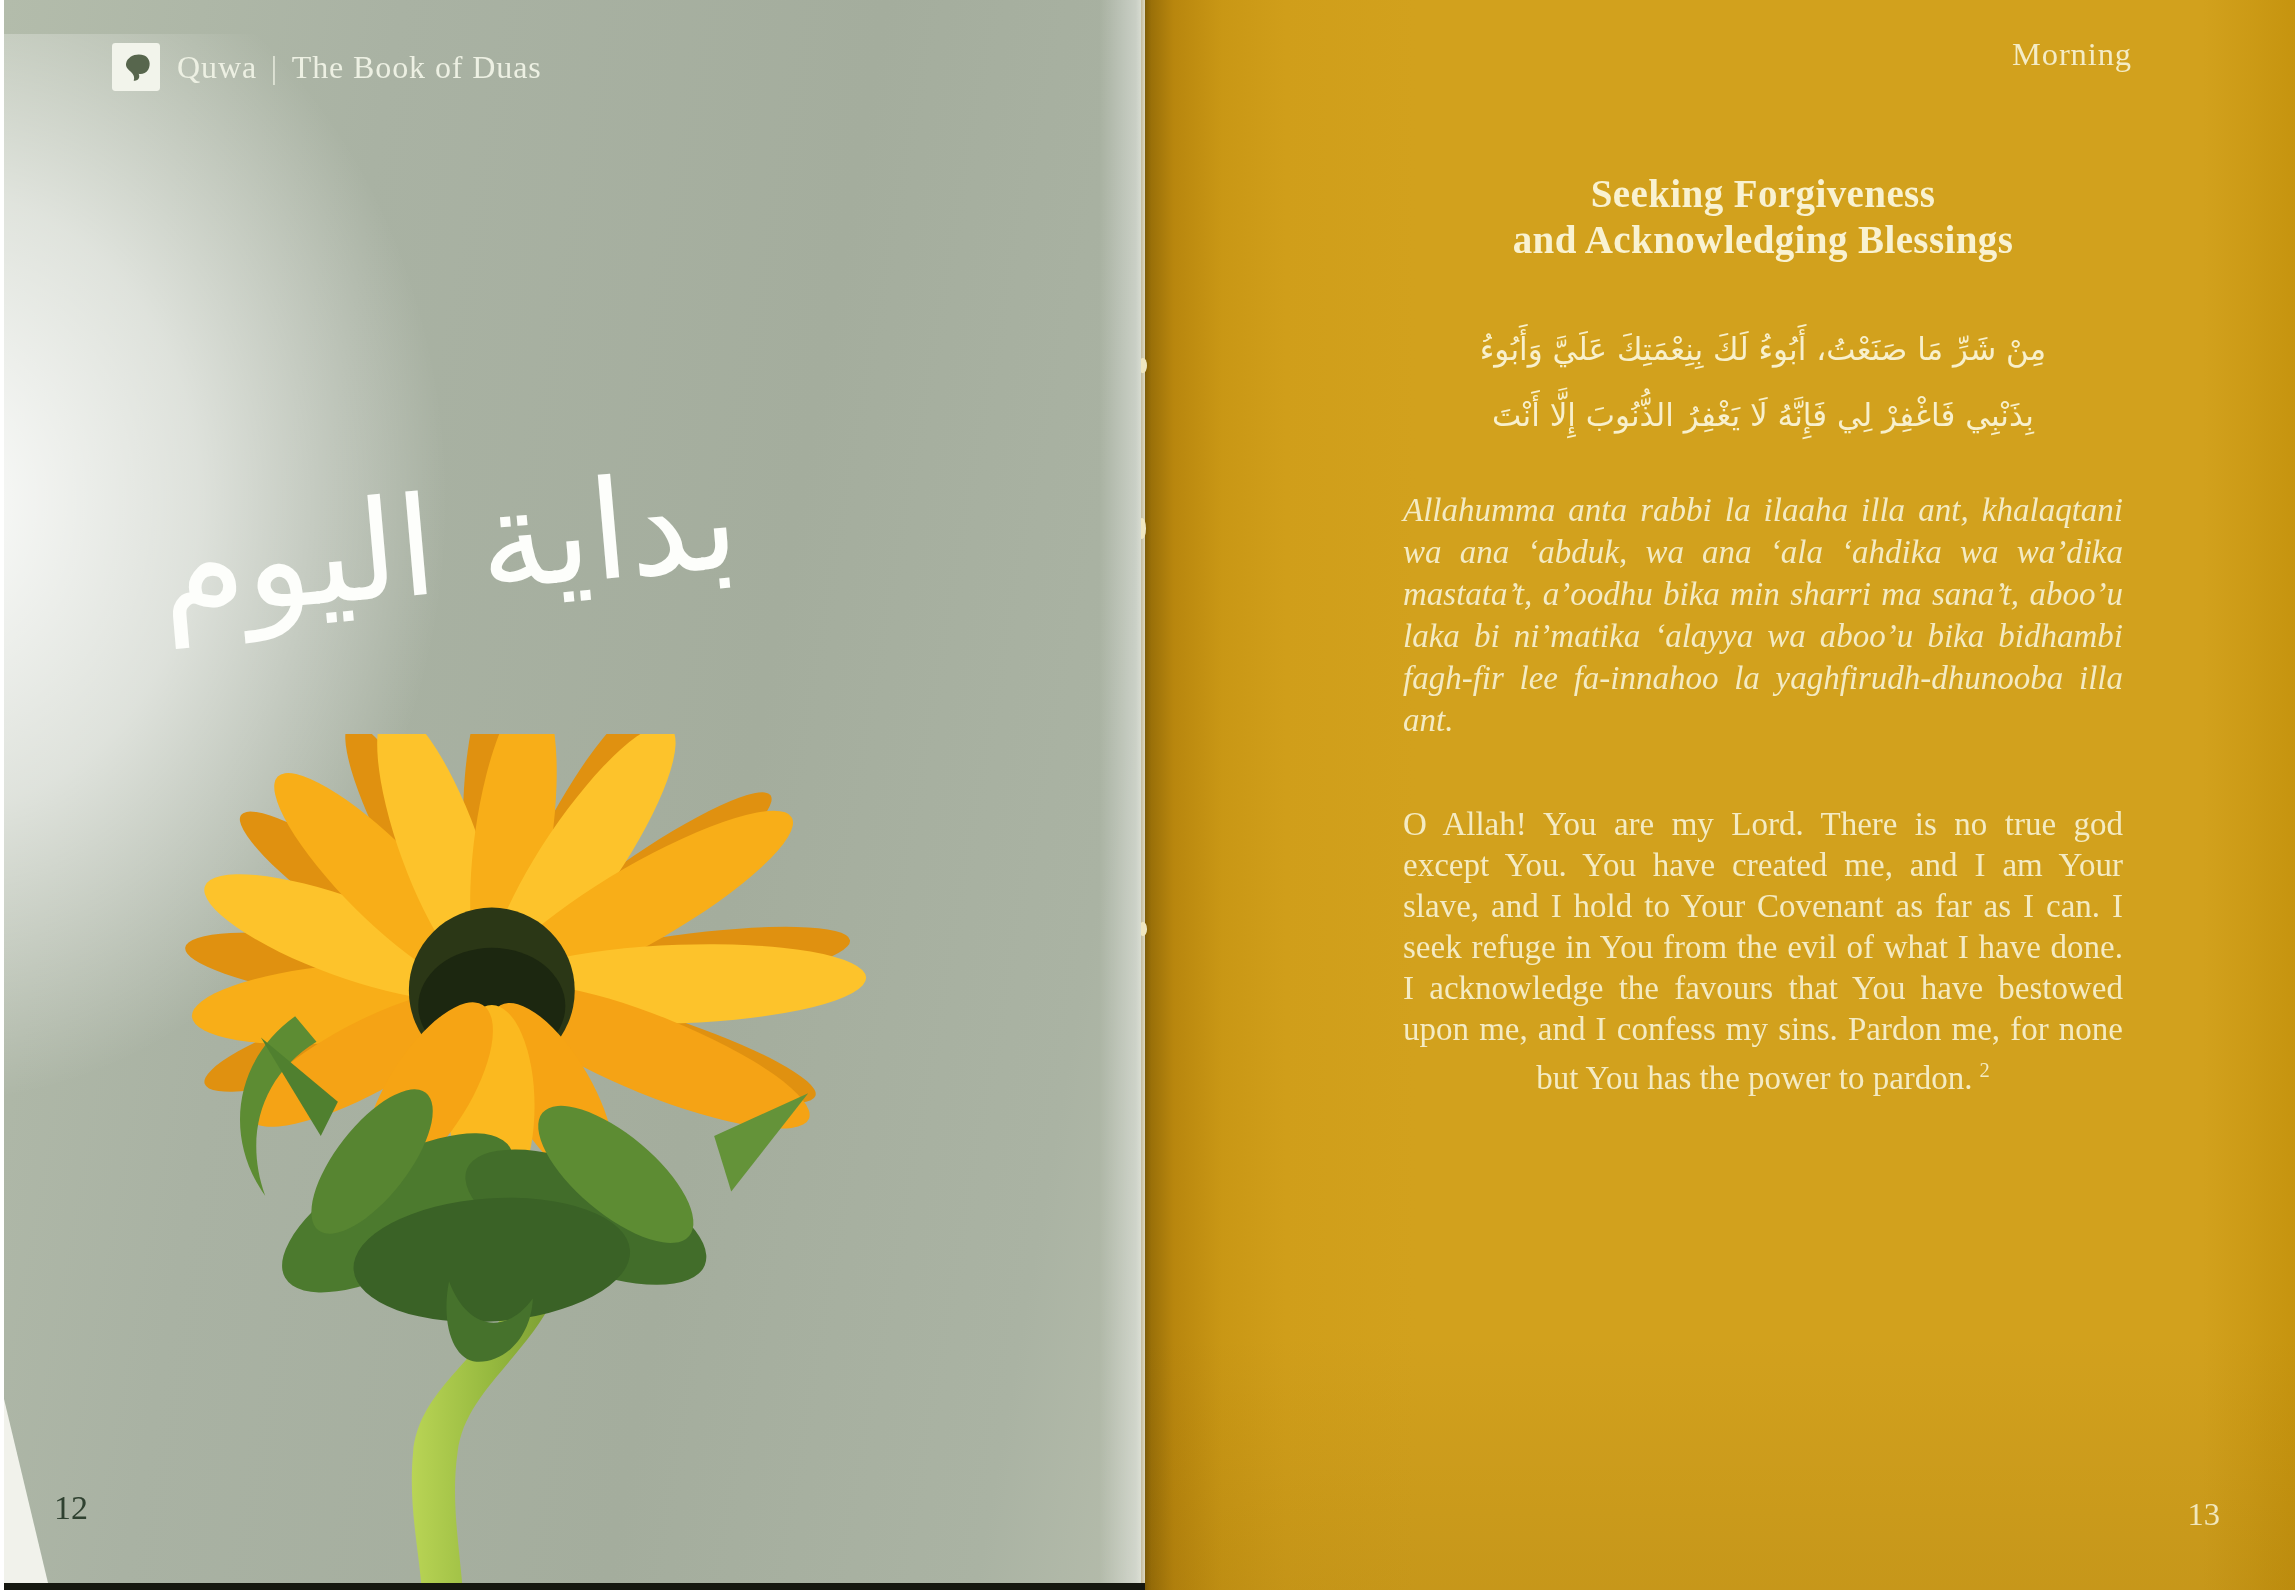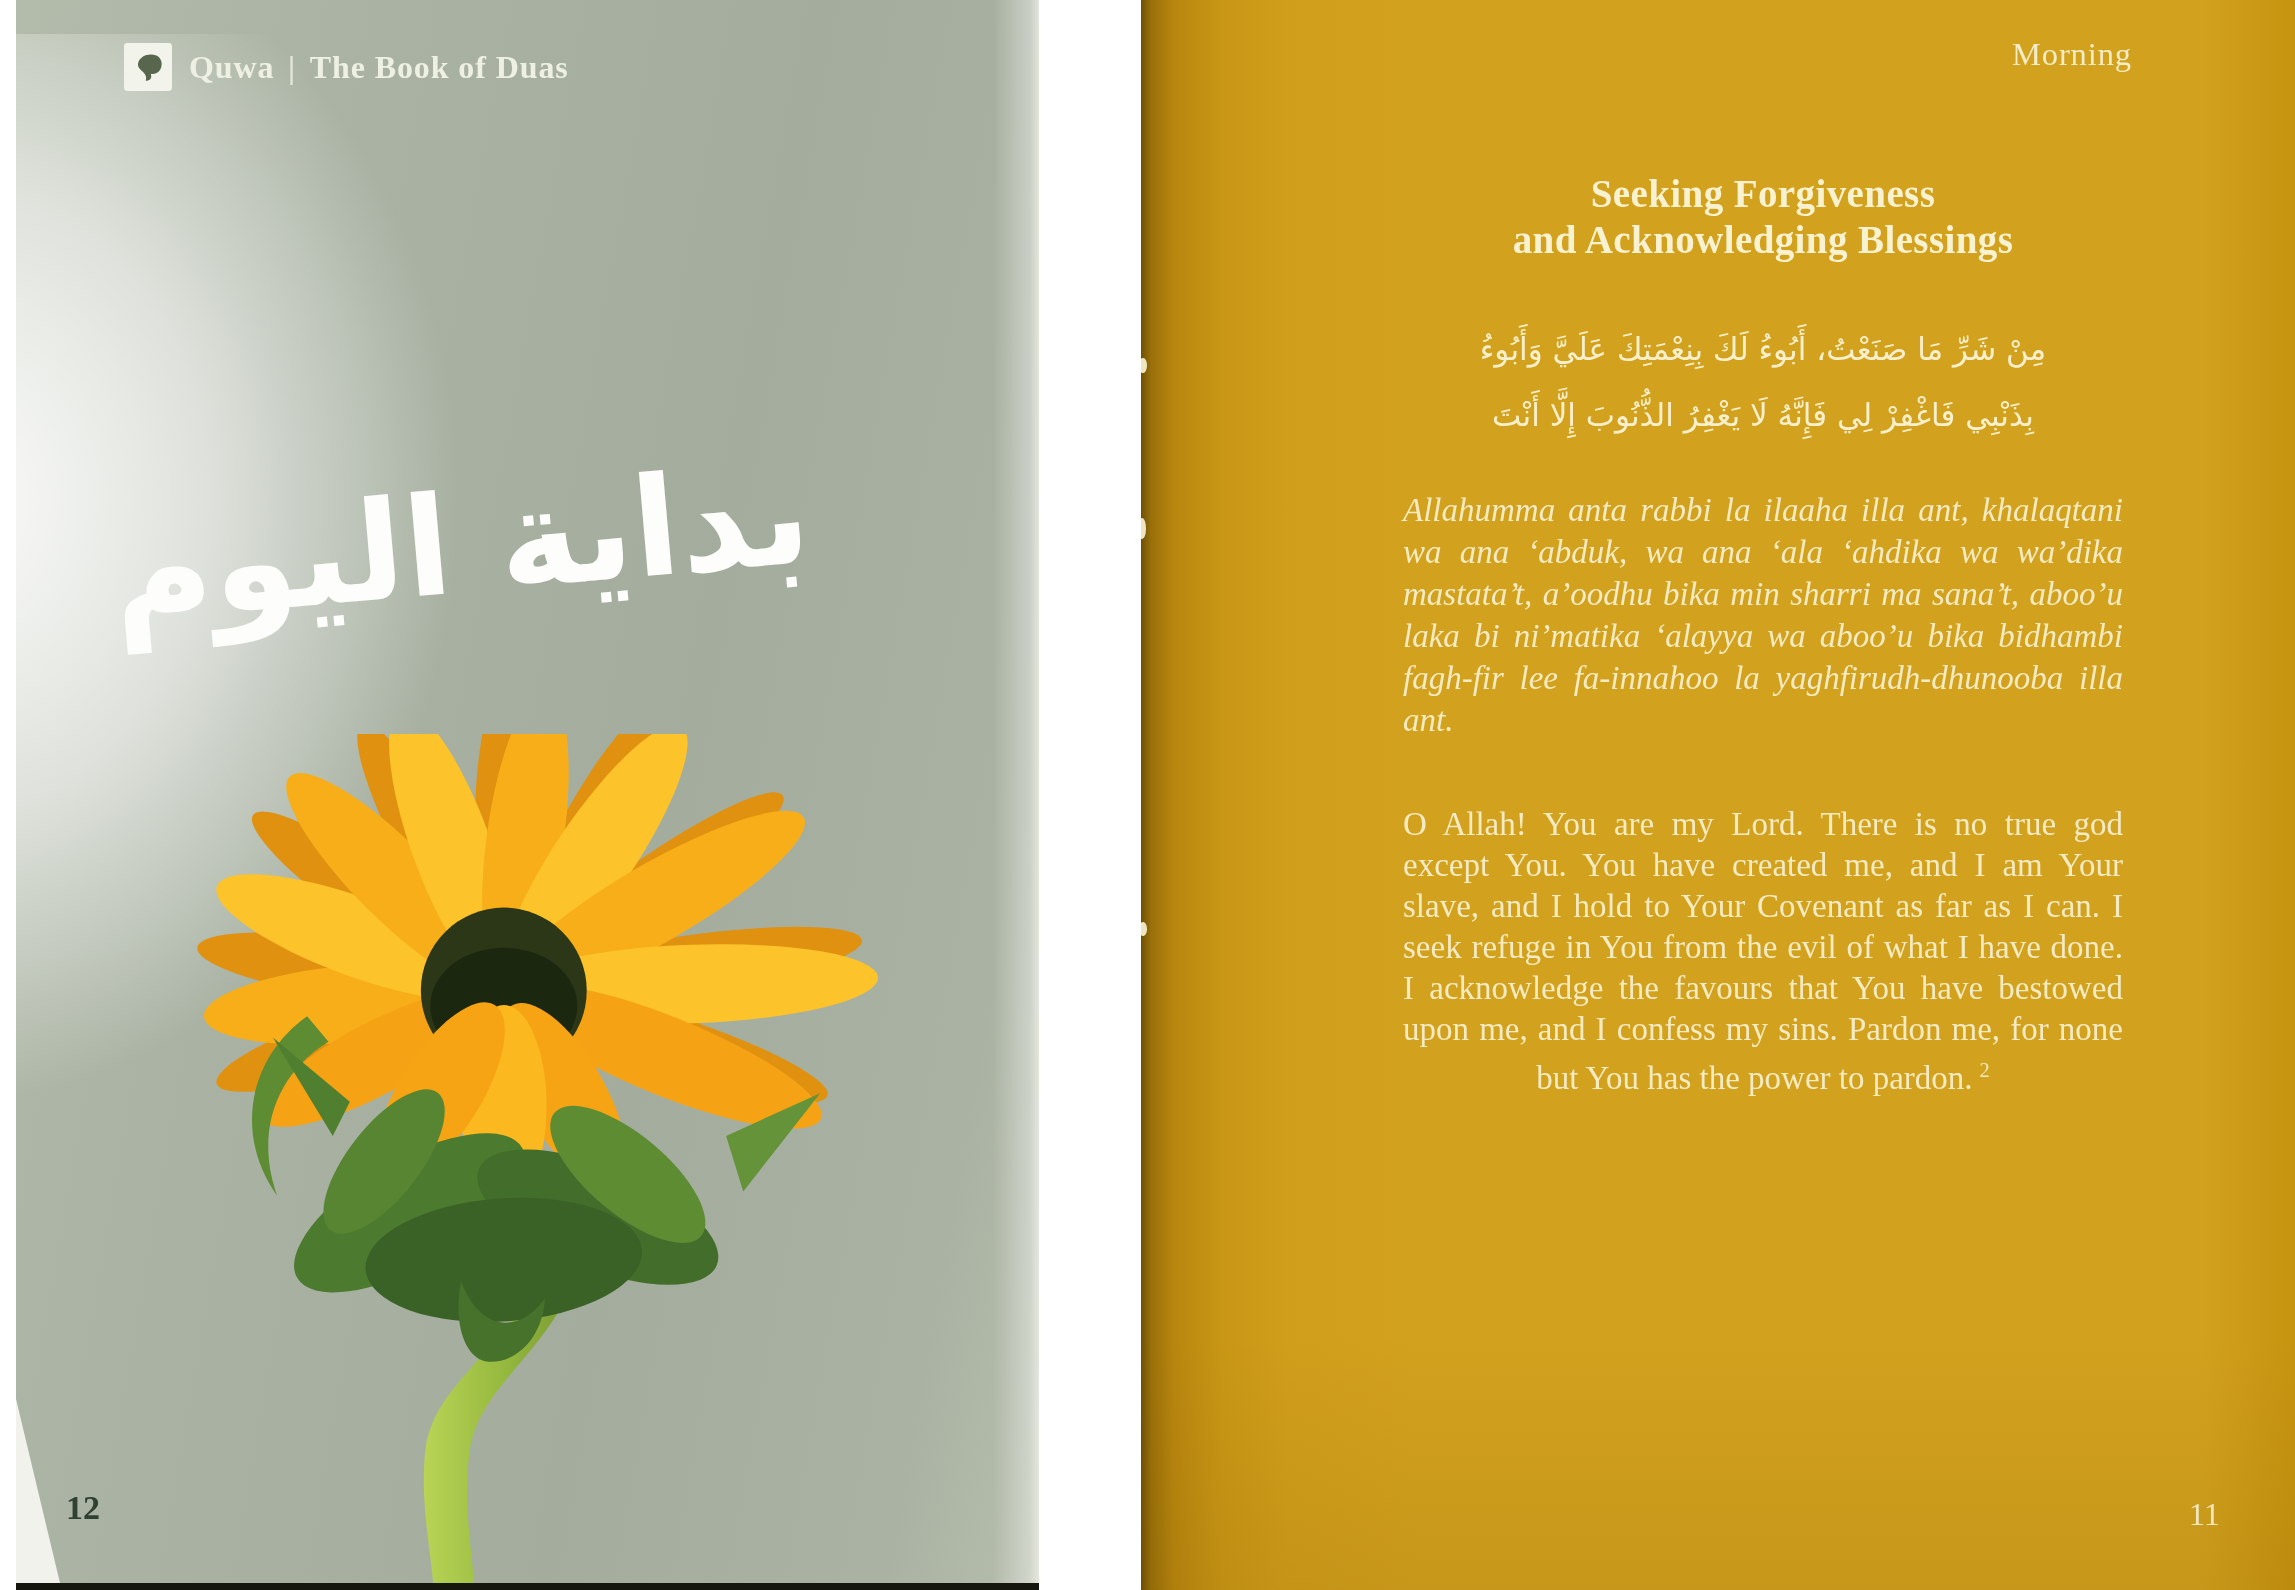--- a/index.html
+++ b/index.html
@@ -1,21 +1,21 @@
 <!DOCTYPE html>
 <html style="font-size:13.7px"><head>
 <meta charset="utf-8">
 <style>
   html,body{margin:0;padding:0;background:#ffffff;}
   .spread{position:relative;width:2295px;height:1591px;overflow:hidden;
           font-family:"Liberation Serif", serif;}
 
   
-  .left-page{position:absolute;left:16px;top:0;width:1023px;height:1591px;overflow:hidden;
-    background:linear-gradient(100deg,#b3bcab 0%,#a9b2a3 28%,#a4ad9d 62%,#aab3a3 88%,#b6bdac 100%);font-weight:bold;}
+  .left-page{position:absolute;left:4px;top:0;width:1141px;height:1591px;overflow:hidden;
+    background:linear-gradient(100deg,#b3bcab 0%,#a9b2a3 28%,#a4ad9d 62%,#aab3a3 88%,#b6bdac 100%);}
   .light-leak{position:absolute;left:-222px;top:34px;width:702px;height:1112px;z-index:1;
     background:radial-gradient(ellipse at 22% 42%,rgba(255,255,255,0.96) 0%,rgba(255,255,255,0.6) 34%,rgba(253,253,250,0) 66%);}
   .spine-curl-left{position:absolute;right:0;top:0;width:46px;height:100%;z-index:1;
     background:linear-gradient(to right,rgba(255,255,255,0) 0%,rgba(255,255,255,0.38) 80%,rgba(236,238,228,0.85) 100%);}
   .page-header{position:absolute;left:108px;top:43px;display:flex;align-items:center;gap:17px;z-index:4;}
   .logo-box{width:48px;height:48px;background:#f2f4eb;border-radius:3.4px;display:flex;align-items:center;justify-content:center;}
   .logo-box svg{width:38px;height:38px;}
   .brand-line{display:flex;align-items:baseline;gap:13.7px;color:#edf0e3;font-size:32px;letter-spacing:0.9px;}
   .brand-divider{opacity:.85;}
   .calligraphy{position:absolute;left:68px;top:466px;width:753px;z-index:2;text-align:center;
@@ -198,17 +198,17 @@
       <div class="arabic-block">
         <div class="arabic-line">مِنْ شَرِّ مَا صَنَعْتُ، أَبُوءُ لَكَ بِنِعْمَتِكَ عَلَيَّ وَأَبُوءُ</div>
         <div class="arabic-line">بِذَنْبِي فَاغْفِرْ لِي فَإِنَّهُ لَا يَغْفِرُ الذُّنُوبَ إِلَّا أَنْتَ</div>
       </div>
 
       <p class="translit">Allahumma anta rabbi la ilaaha illa ant, khalaqtani wa ana ‘abduk, wa ana ‘ala ‘ahdika wa wa’dika mastata’t, a’oodhu bika min sharri ma sana’t, aboo’u laka bi ni’matika ‘alayya wa aboo’u bika bidhambi fagh-fir lee fa-innahoo la yaghfirudh-dhunooba illa ant.</p>
 
       <p class="translation"><span>O Allah! You are my Lord. There is no true god except You. You have created me, and I am Your slave, and I hold to Your Covenant as far as I can. I seek refuge in You from the evil of what I have done. I acknowledge the favours that You have bestowed upon me, and I confess my sins. Pardon me, for none but You has the power to pardon.</span><sup class="fnote">2</sup></p>
     </div>
 
-    <div class="pagenum-right">11</div>
+    <div class="pagenum-right">13</div>
   </div>
 
 </div>
 
 
 </body></html>

